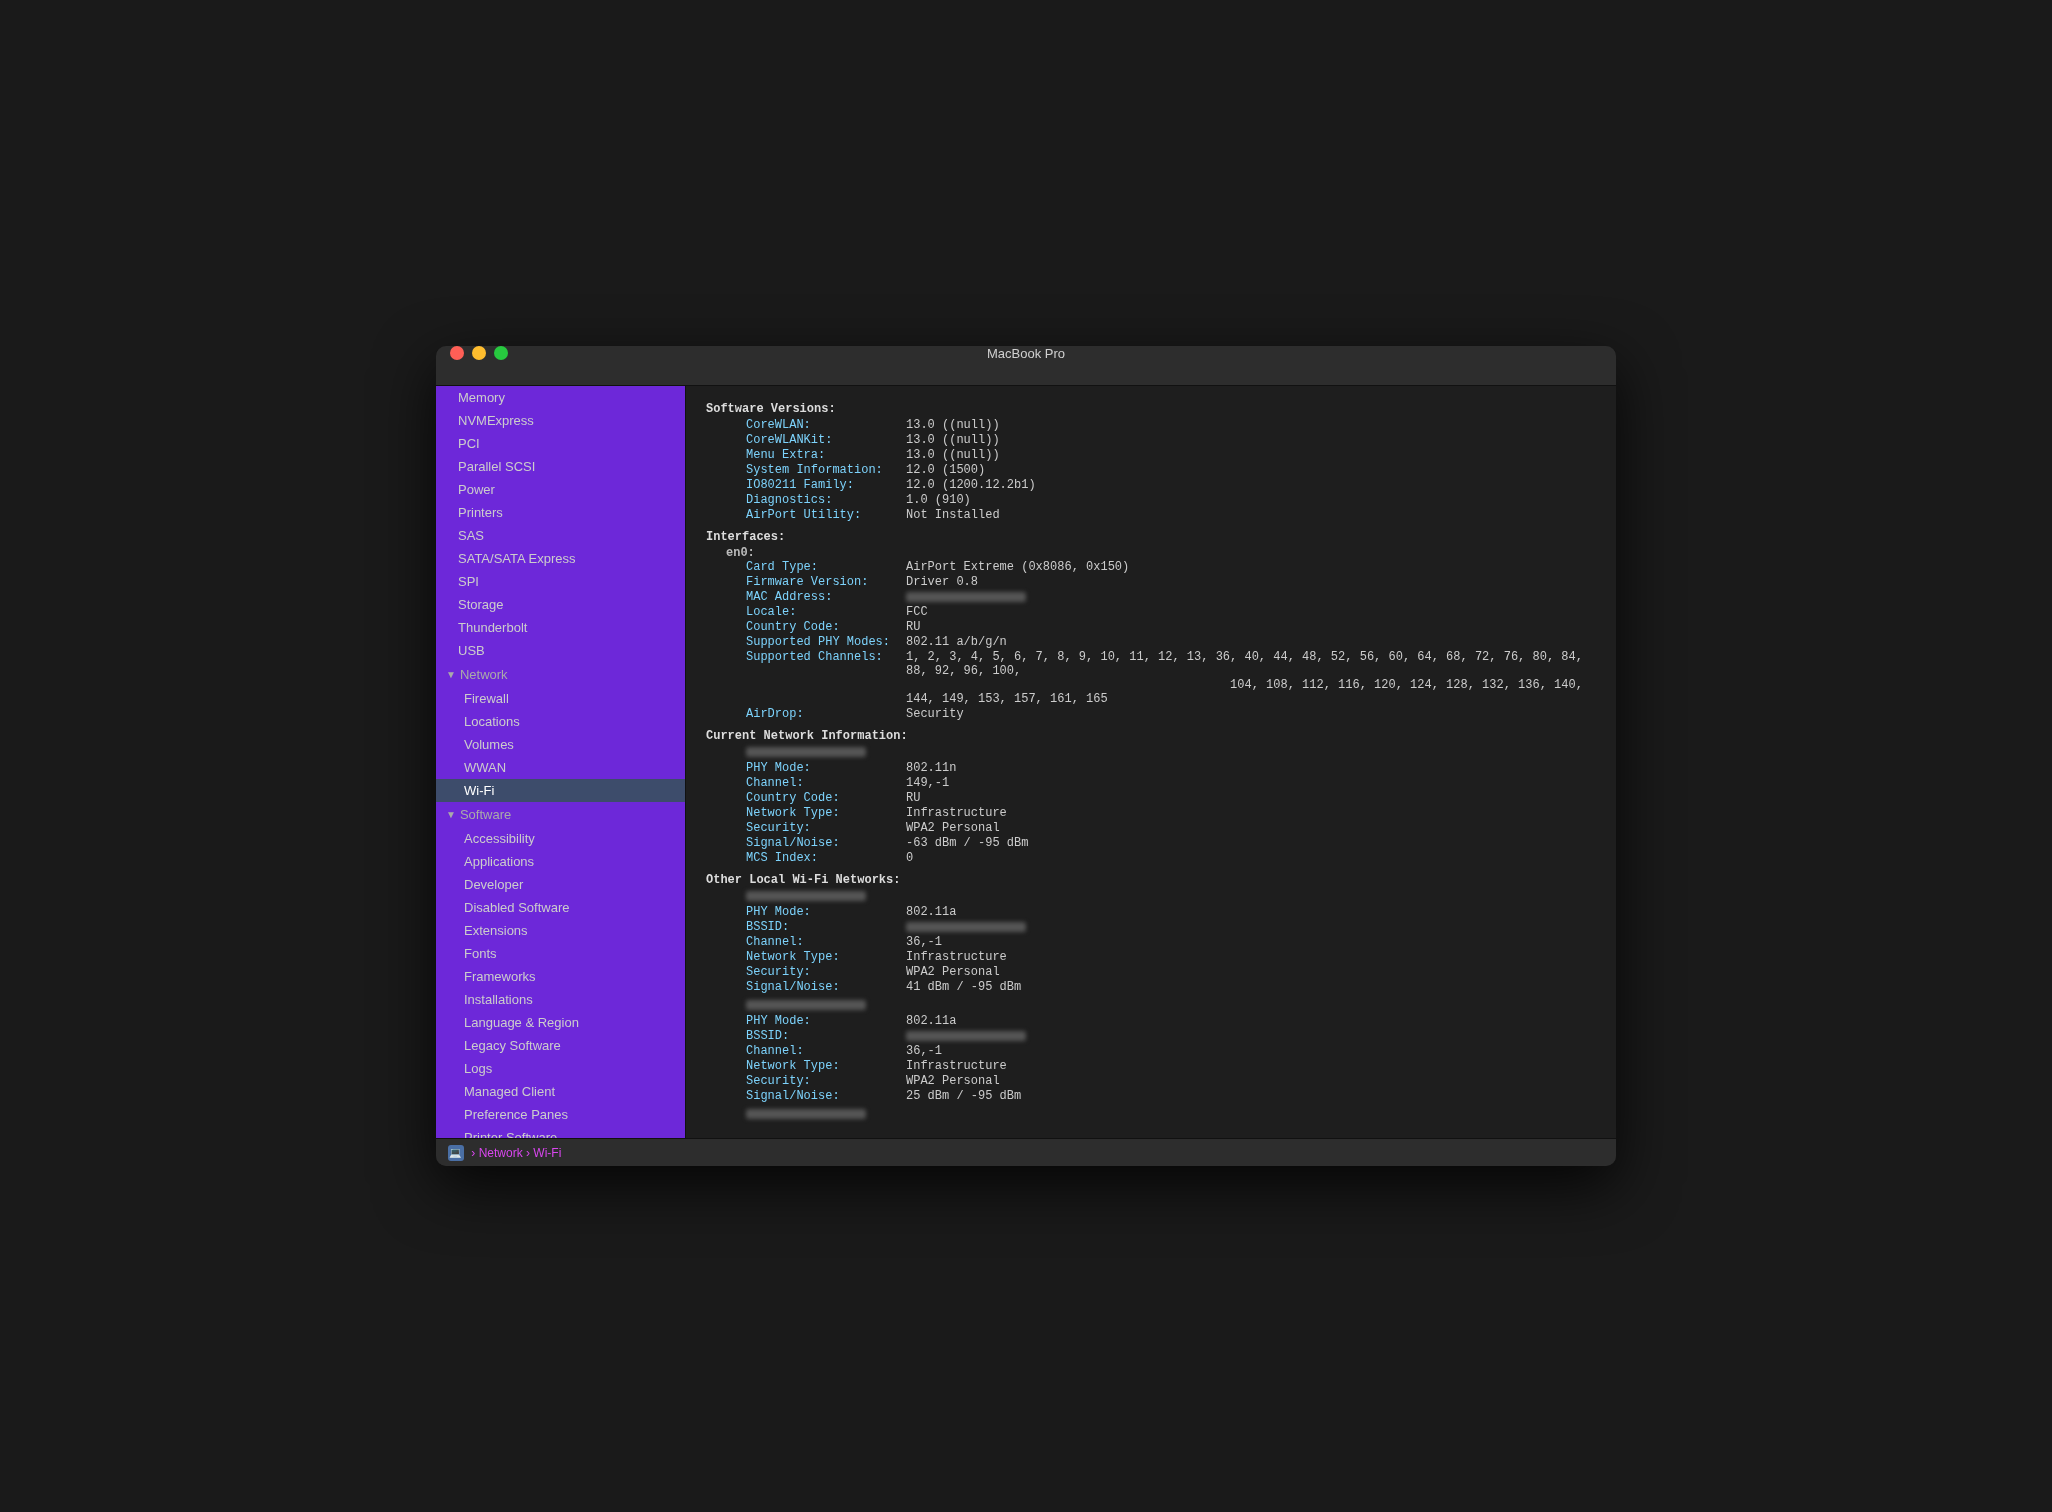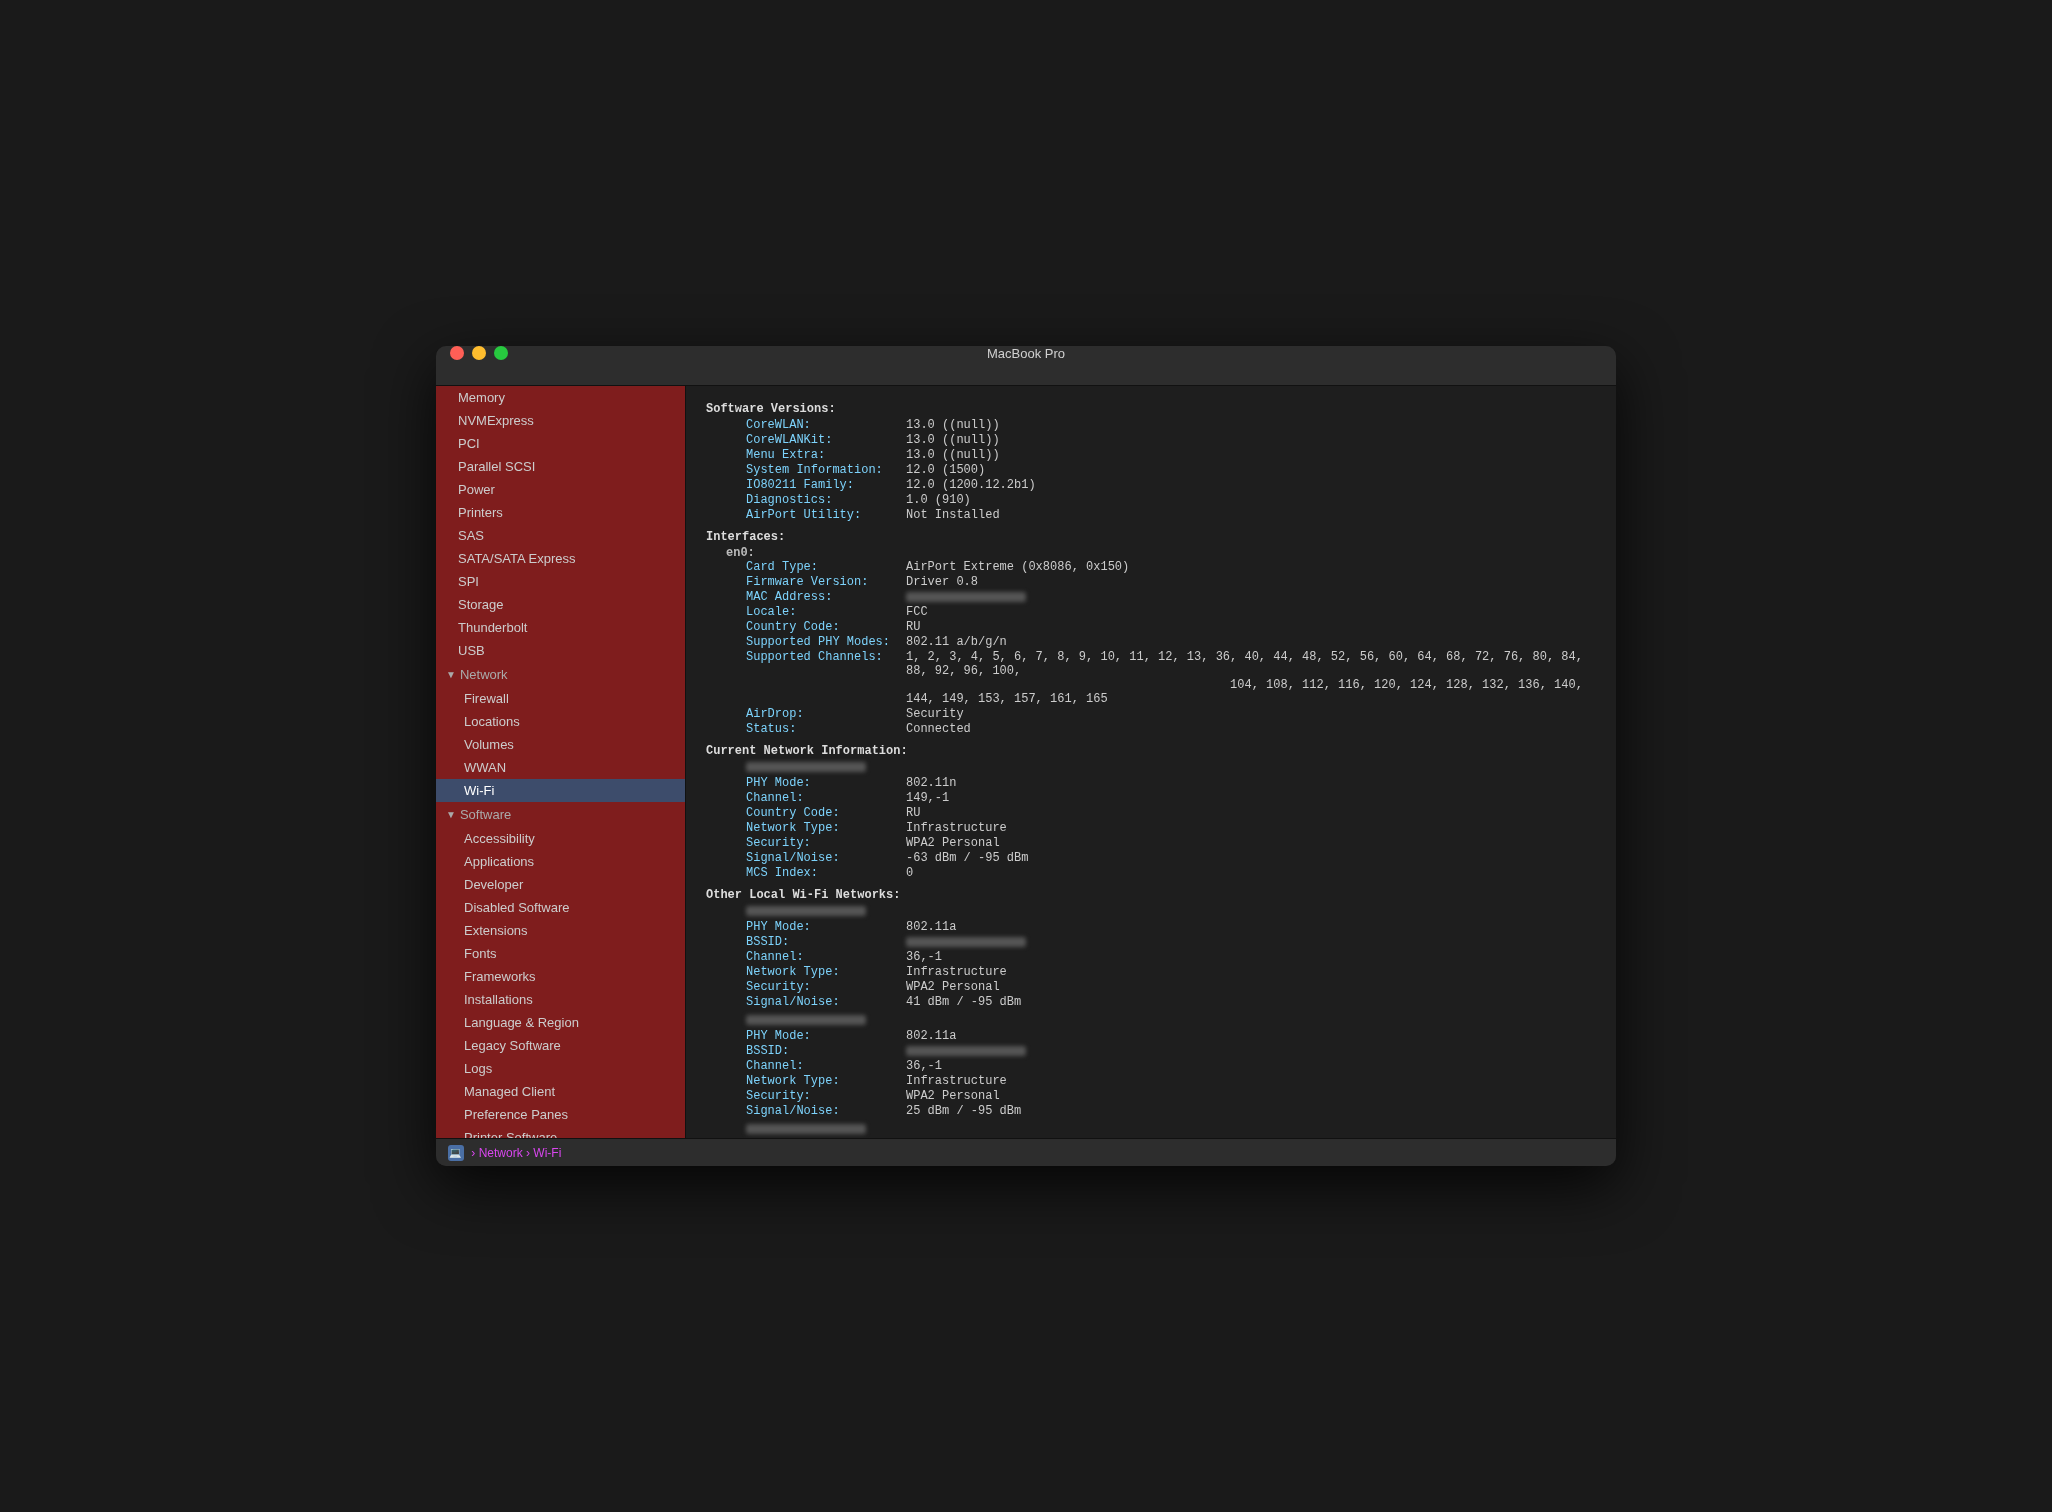--- a/index.html
+++ b/index.html
@@ -51,21 +51,21 @@
       color: #d0d0d0;
       font-weight: 500;
     }
     .main-content {
       display: flex;
       flex: 1;
       overflow: hidden;
     }
     .sidebar {
       width: 250px;
-      background: #7f1d1d;
+      background: #6d28d9;
       overflow-y: auto;
       flex-shrink: 0;
       border-right: 1px solid #111;
       font-size: 13px;
       color: #ccc;
     }
     .sidebar::-webkit-scrollbar { width: 6px; }
     .sidebar::-webkit-scrollbar-track { background: #252525; }
     .sidebar::-webkit-scrollbar-thumb { background: #555; border-radius: 3px; }
     .sidebar-item {
@@ -281,24 +281,20 @@
         <span class="data-value">802.11 a/b/g/n</span>
       </div>
       <div class="data-row">
         <span class="data-label">Supported Channels:</span>
         <span class="data-value">1, 2, 3, 4, 5, 6, 7, 8, 9, 10, 11, 12, 13, 36, 40, 44, 48, 52, 56, 60, 64, 68, 72, 76, 80, 84, 88, 92, 96, 100,<br>&nbsp;&nbsp;&nbsp;&nbsp;&nbsp;&nbsp;&nbsp;&nbsp;&nbsp;&nbsp;&nbsp;&nbsp;&nbsp;&nbsp;&nbsp;&nbsp;&nbsp;&nbsp;&nbsp;&nbsp;&nbsp;&nbsp;&nbsp;&nbsp;&nbsp;&nbsp;&nbsp;&nbsp;&nbsp;&nbsp;&nbsp;&nbsp;&nbsp;&nbsp;&nbsp;&nbsp;&nbsp;&nbsp;&nbsp;&nbsp;&nbsp;&nbsp;&nbsp;&nbsp;&nbsp;104, 108, 112, 116, 120, 124, 128, 132, 136, 140, 144, 149, 153, 157, 161, 165</span>
       </div>
       <div class="data-row">
         <span class="data-label">AirDrop:</span>
         <span class="data-value">Security</span>
       </div>
-      <div class="data-row">
-        <span class="data-label">Status:</span>
-        <span class="data-value">Connected</span>
-      </div>
 
       <div class="section-header" style="margin-top:8px;">Current Network Information:</div>
       <div style="padding-left:40px; margin-bottom:2px;">
         <span class="network-name-blur"></span>
       </div>
       <div class="data-row">
         <span class="data-label">PHY Mode:</span>
         <span class="data-value">802.11n</span>
       </div>
       <div class="data-row">

